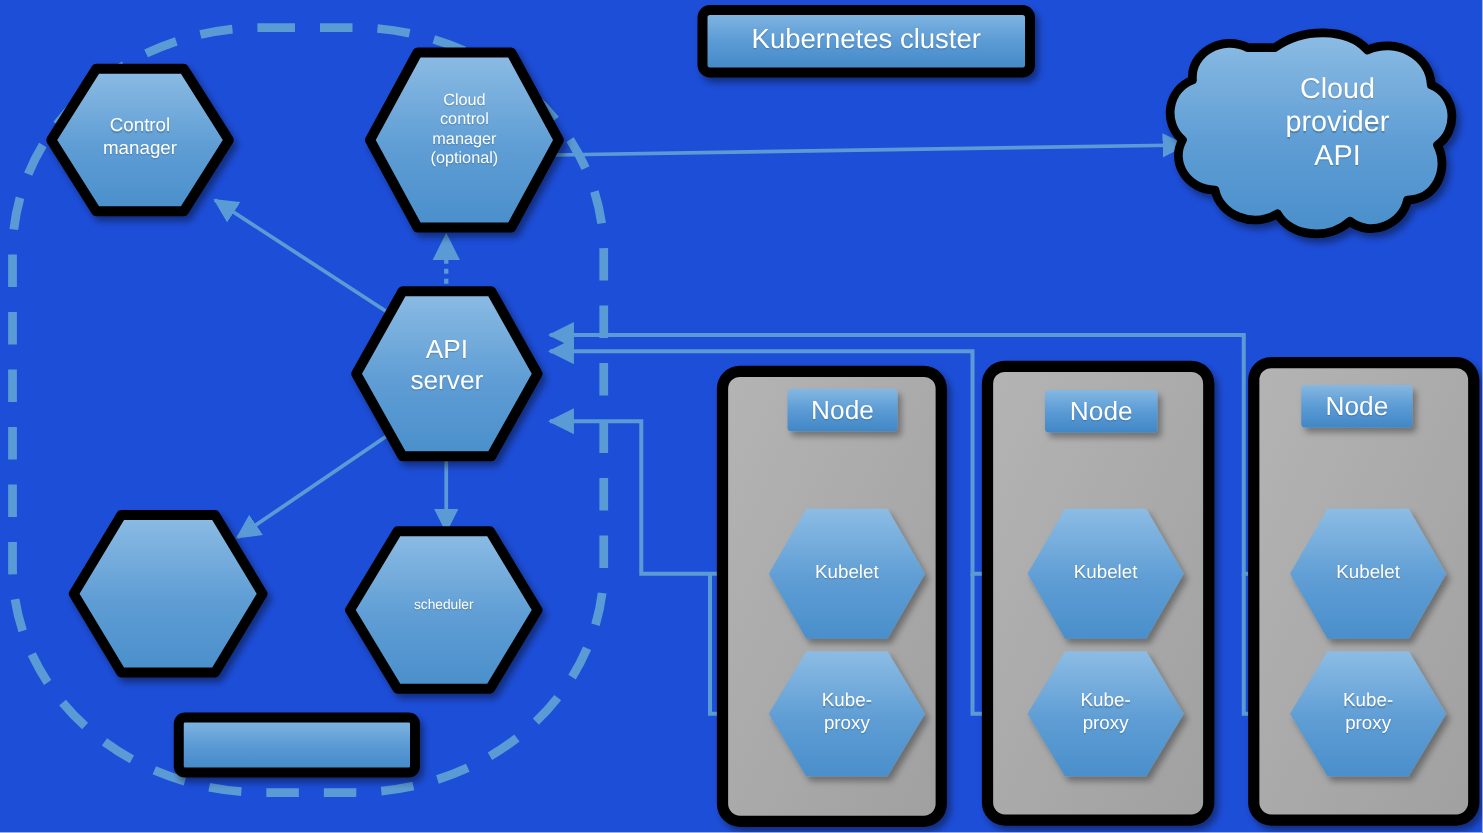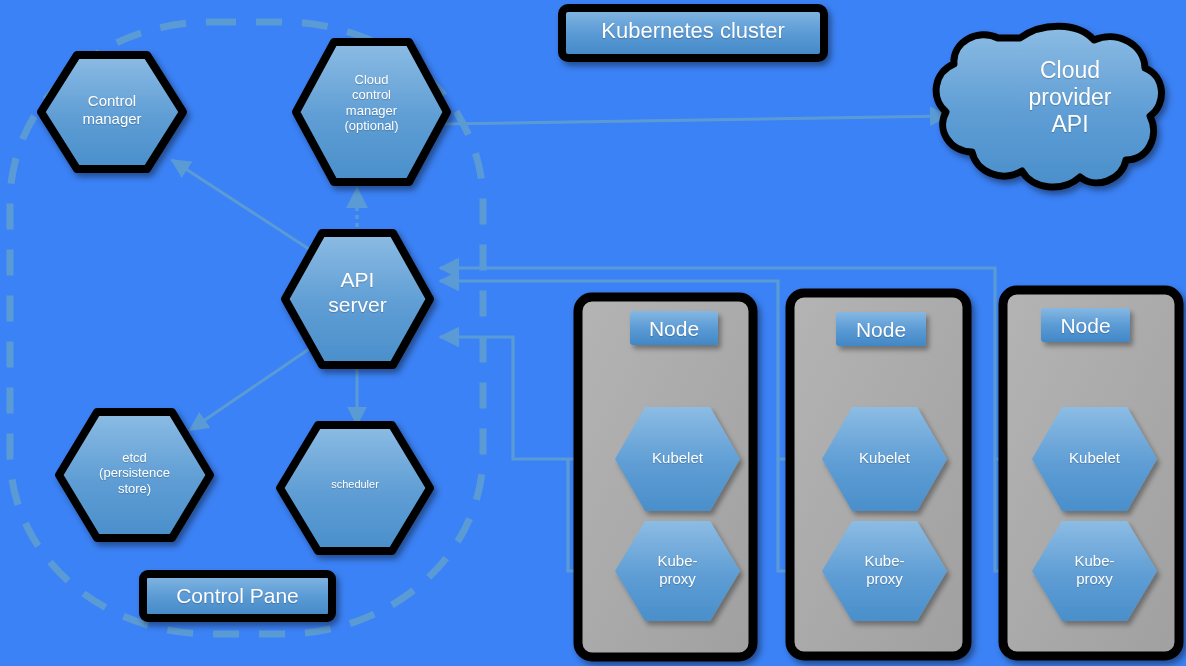--- a/index.html
+++ b/index.html
@@ -4,21 +4,21 @@
 <style>
   html, body {
     margin: 0;
     padding: 0;
     background: #ffffff;
   }
   #canvas {
     position: relative;
     width: 1186px;
     height: 666px;
-    background: #3b82f6;
+    background: #1d4ed8;
     overflow: hidden;
     font-family: "Liberation Sans", sans-serif;
   }
   #svg-layer {
     position: absolute;
     left: 0;
     top: 0;
     width: 1186px;
     height: 666px;
   }
@@ -167,36 +167,32 @@
       <rect x="562" y="8" width="262" height="50" rx="6" ry="6" fill="url(#gradBlueBox)" stroke="#000000" stroke-width="8"></rect>
     </g>
 
     <g filter="url(#softShadow)">
       <rect x="143" y="574" width="189" height="44" rx="5" ry="5" fill="url(#gradBlueBox)" stroke="#000000" stroke-width="8"></rect>
     </g>
   </svg>
 
   <div class="label-text" style="left:562px; top:18px; width:262px; font-size:22px;">Kubernetes cluster</div>
 
-  <div class="label-text" style="left:143px; top:584px; width:189px; font-size:21px;">Control Pane</div>
 
   <div class="label-text" style="left:41px; top:92px; width:142px; font-size:15px;">Control
 manager</div>
 
   <div class="label-text" style="left:296px; top:72px; width:151px; font-size:13px;">Cloud
 control
 manager
 (optional)</div>
 
   <div class="label-text" style="left:285px; top:268px; width:145px; font-size:21px;">API
 server</div>
 
-  <div class="label-text" style="left:59px; top:450px; width:151px; font-size:13px;">etcd
-(persistence
-store)</div>
 
   <div class="label-text" style="left:280px; top:478px; width:150px; font-size:11px;">scheduler</div>
 
   <div class="label-text" style="left:960px; top:57px; width:220px; font-size:23px;">Cloud
 provider
 API</div>
 
   <div class="label-text" style="left:630px; top:317px; width:88px; font-size:21px;">Node</div>
   <div class="label-text" style="left:615px; top:449px; width:125px; font-size:15px;">Kubelet</div>
   <div class="label-text" style="left:615px; top:552px; width:125px; font-size:15px;">Kube-

